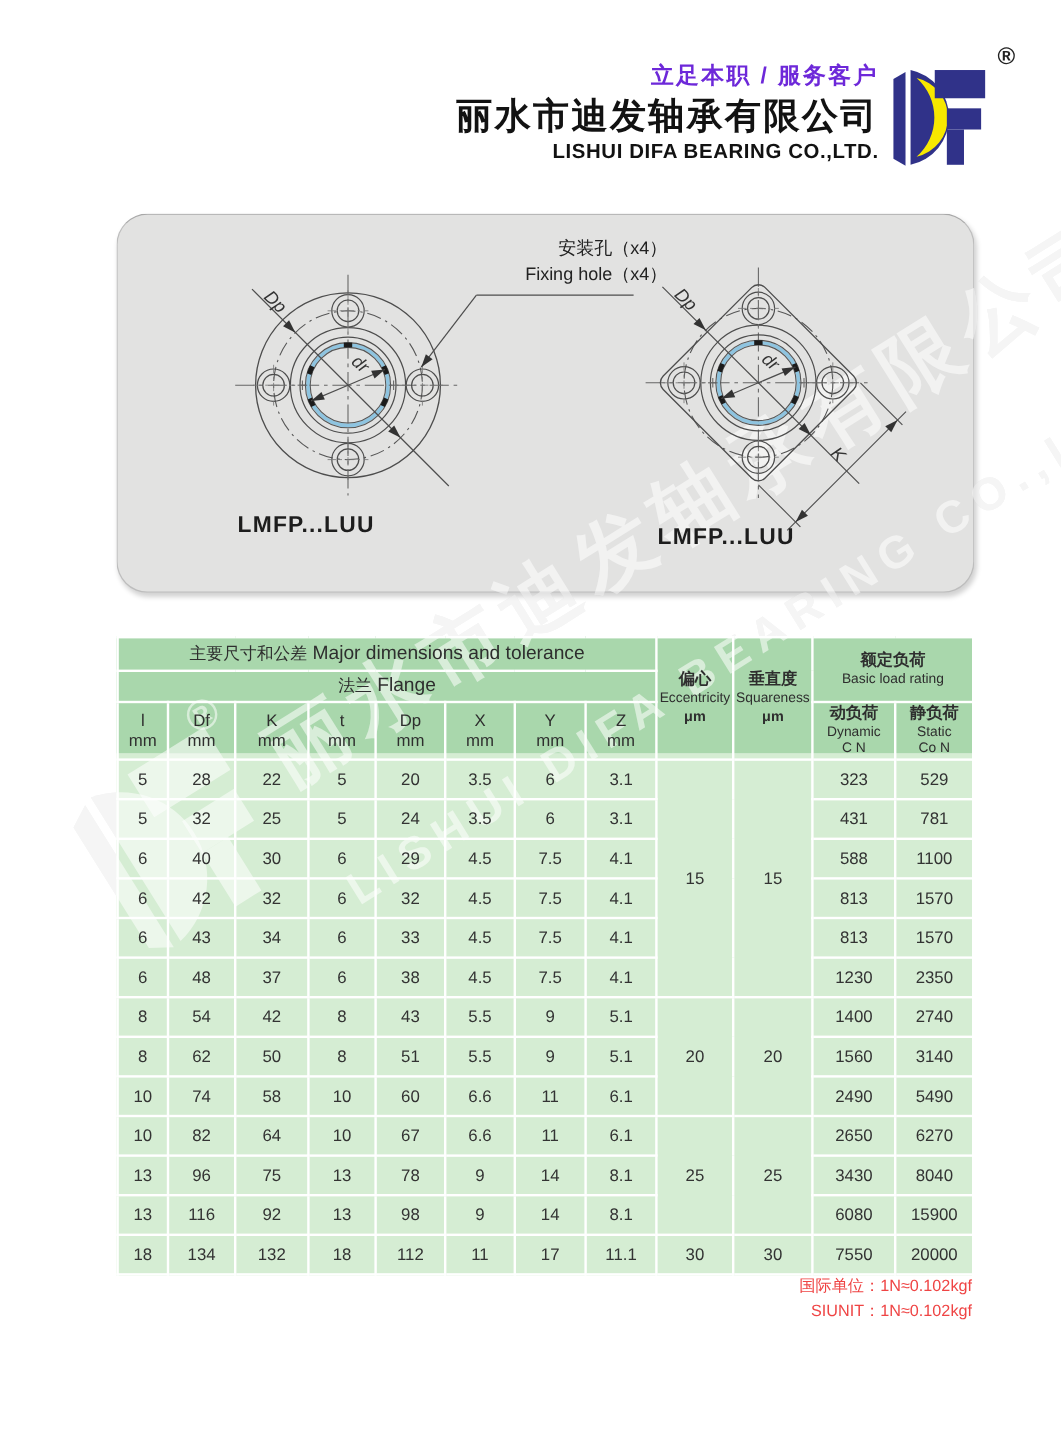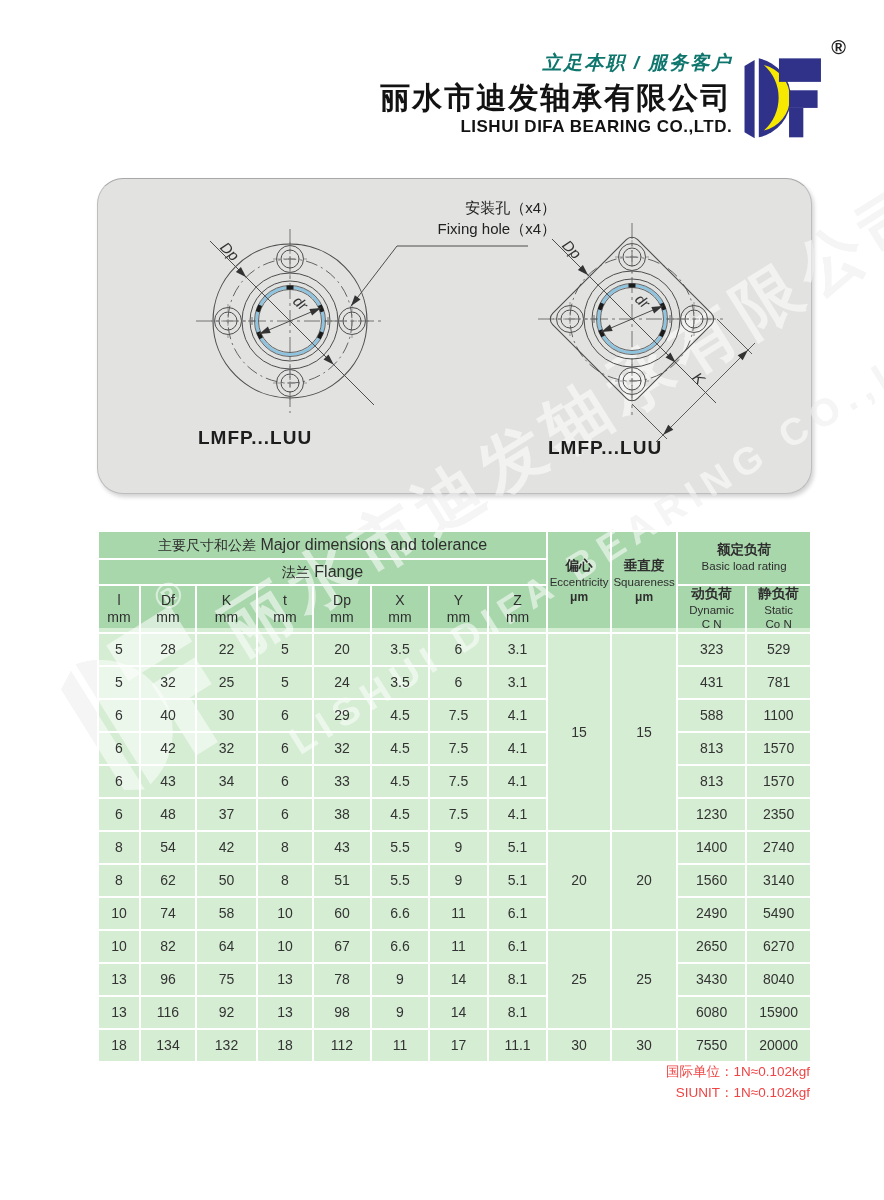--- a/index.html
+++ b/index.html
@@ -16,21 +16,21 @@
   .wm .wm-logo path,.wm .wm-logo polygon,.wm .wm-logo rect{fill:currentColor;}
   .wm .cn{font-size:66px;font-weight:bold;letter-spacing:9px;white-space:nowrap;line-height:1;margin-top:34px;}
   .wm .reg{position:absolute;left:132px;top:-20px;font-size:36px;font-weight:bold;}
   .wm .en{font-size:38px;font-weight:bold;letter-spacing:8px;white-space:nowrap;margin:16px 0 0 172px;line-height:1;}
   .wm-gray{color:#e9e9e9;z-index:0;}
   .wm-white{color:rgba(255,255,255,0.55);z-index:2;}
   
   .brand{position:absolute;top:36px;left:280px;width:566px;display:flex;
          justify-content:flex-end;align-items:flex-start;}
   .brand-text{text-align:right;margin-right:10px;margin-top:14px;}
-  .tagline{color:#0f766e;font-size:19px;font-weight:bold;letter-spacing:2px;margin-bottom:5px;font-style:italic;}
+  .tagline{color:#6d28d9;font-size:19px;font-weight:bold;letter-spacing:2px;margin-bottom:5px;}
   .company-cn{font-size:30px;font-weight:bold;letter-spacing:2px;color:#121212;line-height:1.1;}
   .company-en{font-size:17px;font-weight:bold;letter-spacing:0.5px;color:#121212;margin-top:3px;}
   .brand-logo{width:84px;height:90px;margin-top:16px;flex:none;}
   .brand-logo svg{width:100%;height:100%;}
   .brand-reg{font-size:20px;color:#222;margin:0 0 0 5px;font-weight:bold;}
   
   .panel{position:absolute;left:97px;top:178px;width:713px;height:314px;
          background:#e2e2e1;border-radius:26px;border:1px solid #bdbdbd;
          border-top-color:#a8a8a8;box-shadow:2px 3px 4px rgba(0,0,0,0.18);}
   .panel svg.diagrams{position:absolute;left:0;top:0;z-index:3;}

